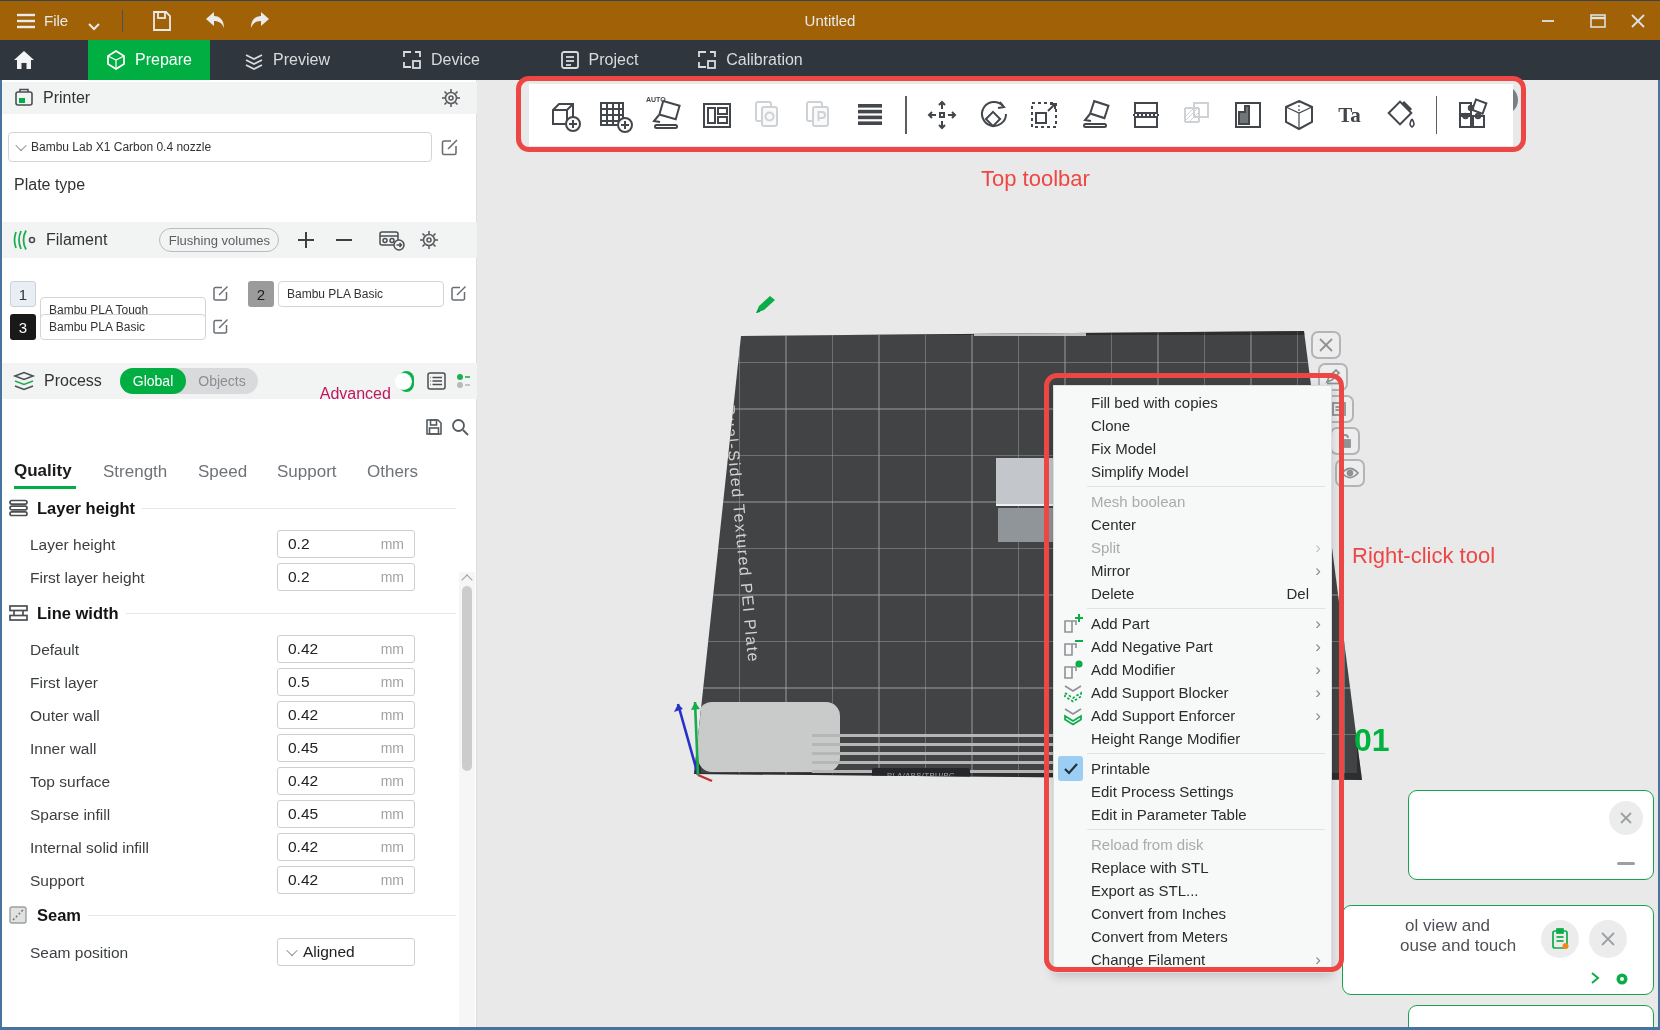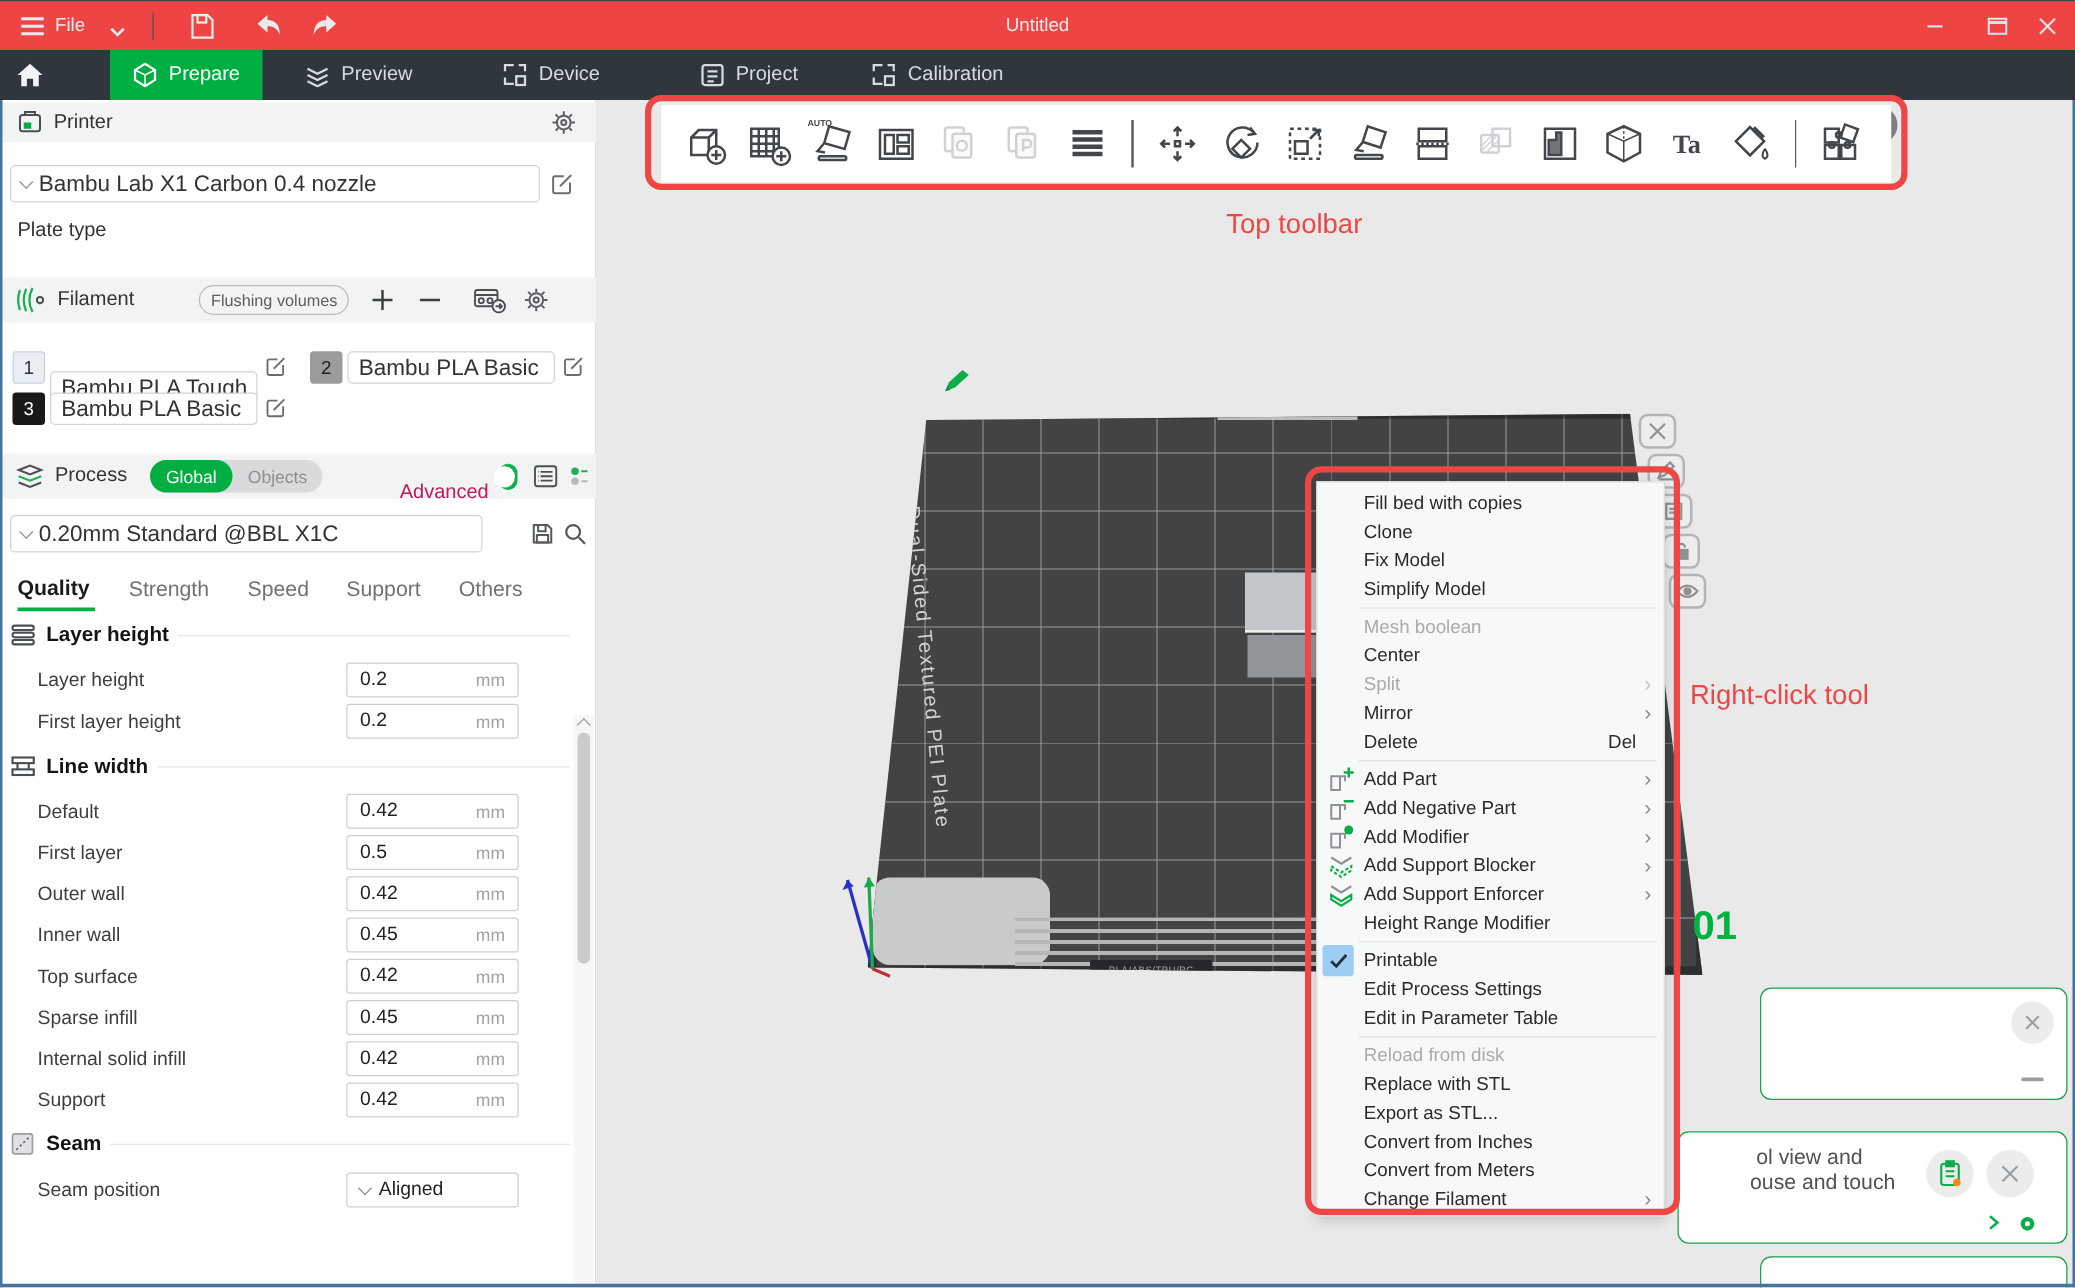--- a/index.html
+++ b/index.html
@@ -1,36 +1,36 @@
 <!DOCTYPE html>
 <html><head>
 <meta charset="utf-8">
 <style>
   * { margin:0; padding:0; box-sizing:border-box; }
   html,body { width:1660px; height:1030px; overflow:hidden; font-family:"Liberation Sans",sans-serif; }
   #app { position:relative; width:1660px; height:1030px; background:#e9e9e9; }
   .abs { position:absolute; }
 
   
-  #titlebar { position:absolute; left:0; top:0; width:1660px; height:40px; background:#ef4444; border-top:1px solid #3a444e; color:#e8eaec; }
+  #titlebar { position:absolute; left:0; top:0; width:1660px; height:40px; background:#a16207; border-top:1px solid #3a444e; color:#e8eaec; }
   #titlebar .tbtxt { font-size:15px; line-height:40px; }
   .winbtn { position:absolute; top:0; width:44px; height:40px; display:flex; align-items:center; justify-content:center; }
   
   #tabbar { position:absolute; left:0; top:40px; width:1660px; height:40px; background:#2f363d; }
   .tab { position:absolute; top:0; height:40px; display:flex; align-items:center; justify-content:center; gap:9px; color:#d8dcdf; font-size:16px; }
   .tab.active { background:#00AE42; color:#fff; }
   .pill { position:absolute; top:45px; height:30px; border-radius:15px; display:flex; align-items:center; justify-content:center; font-size:16px; }
   .pill.green { background:#0cb04c; color:#fff; }
   .pill.gray { background:#797f85; color:#bdc2c6; }
 
   
   #sidebar { position:absolute; left:0; top:80px; width:477px; height:950px; background:#fff; border-right:1px solid #dedede; }
   .sechead { position:absolute; left:0; width:477px; background:#f2f3f3; display:flex; align-items:center; }
   .sechead .shlbl { font-size:16px; color:#333; margin-left:8px; }
-  .combo { position:absolute; background:#fff; border:1px solid #d4d4d4; border-radius:4px; display:flex; align-items:center; font-size:18px; color:#333; padding-left:8px; gap:6px; }
+  .combo { position:absolute; background:#fff; border:1px solid #d4d4d4; border-radius:4px; display:flex; align-items:center; font-size:12px; color:#333; padding-left:8px; gap:6px; }
   .chev { width:8px; height:8px; border-right:1.6px solid #8b8f93; border-bottom:1.6px solid #8b8f93; transform:rotate(45deg) translate(-1px,-1px); flex:0 0 auto; }
   .slotnum { position:absolute; width:26px; height:26px; display:flex; align-items:center; justify-content:center; font-size:15px; border-radius:3px; }
   .flushpill { position:absolute; border:1px solid #b9bcbe; border-radius:13px; color:#5a5e62; font-size:13px; display:flex; align-items:center; justify-content:center; }
   .seg { position:absolute; background:#d9dadb; border-radius:13px; display:flex; align-items:center; font-size:14px; }
   .seg .on { background:#00AE42; color:#fff; border-radius:13px; height:26px; display:flex; align-items:center; padding:0 13px; }
   .seg .off { color:#8b8f92; padding:0 12px; }
   .toggle { position:absolute; width:38px; height:21px; background:#0cb04c; border-radius:11px; }
   .toggle::after { content:""; position:absolute; right:2px; top:2px; width:17px; height:17px; background:#fff; border-radius:50%; }
   .qtab { position:absolute; font-size:17px; color:#6f7377; }
   .qtab.active { color:#1c1c1c; font-weight:bold; }
@@ -396,24 +396,20 @@
       </span>
       <span style="margin-left:8px;margin-right:6px;display:flex;">
         <svg width="16" height="20">
             <circle cx="5" cy="6" r="3" fill="#1fae52"></circle>
             <circle cx="5" cy="14" r="3" fill="#b7babc"></circle>
             <line x1="10" y1="6" x2="15" y2="6" stroke="#1fae52" stroke-width="1.6"></line>
             <line x1="10" y1="14" x2="15" y2="14" stroke="#b7babc" stroke-width="1.6"></line>
           </svg>
       </span>
     </div>
-    <div class="combo" style="left:8px;top:332px;width:378px;height:30px;">
-      <span class="chev"></span>
-      <span>0.20mm Standard @BBL X1C</span>
-    </div>
     <div class="abs" style="left:424px;top:337px;">
       <svg width="20" height="20">
           <g stroke="#55595d" stroke-width="1.6" fill="none">
             <path d="M3 3 H14 L17 6 V17 H3 Z"></path>
             <rect x="6.5" y="3" width="6" height="5"></rect>
             <rect x="5.5" y="11" width="9" height="6"></rect>
           </g>
         </svg>
     </div>
     <div class="abs" style="left:450px;top:337px;">

